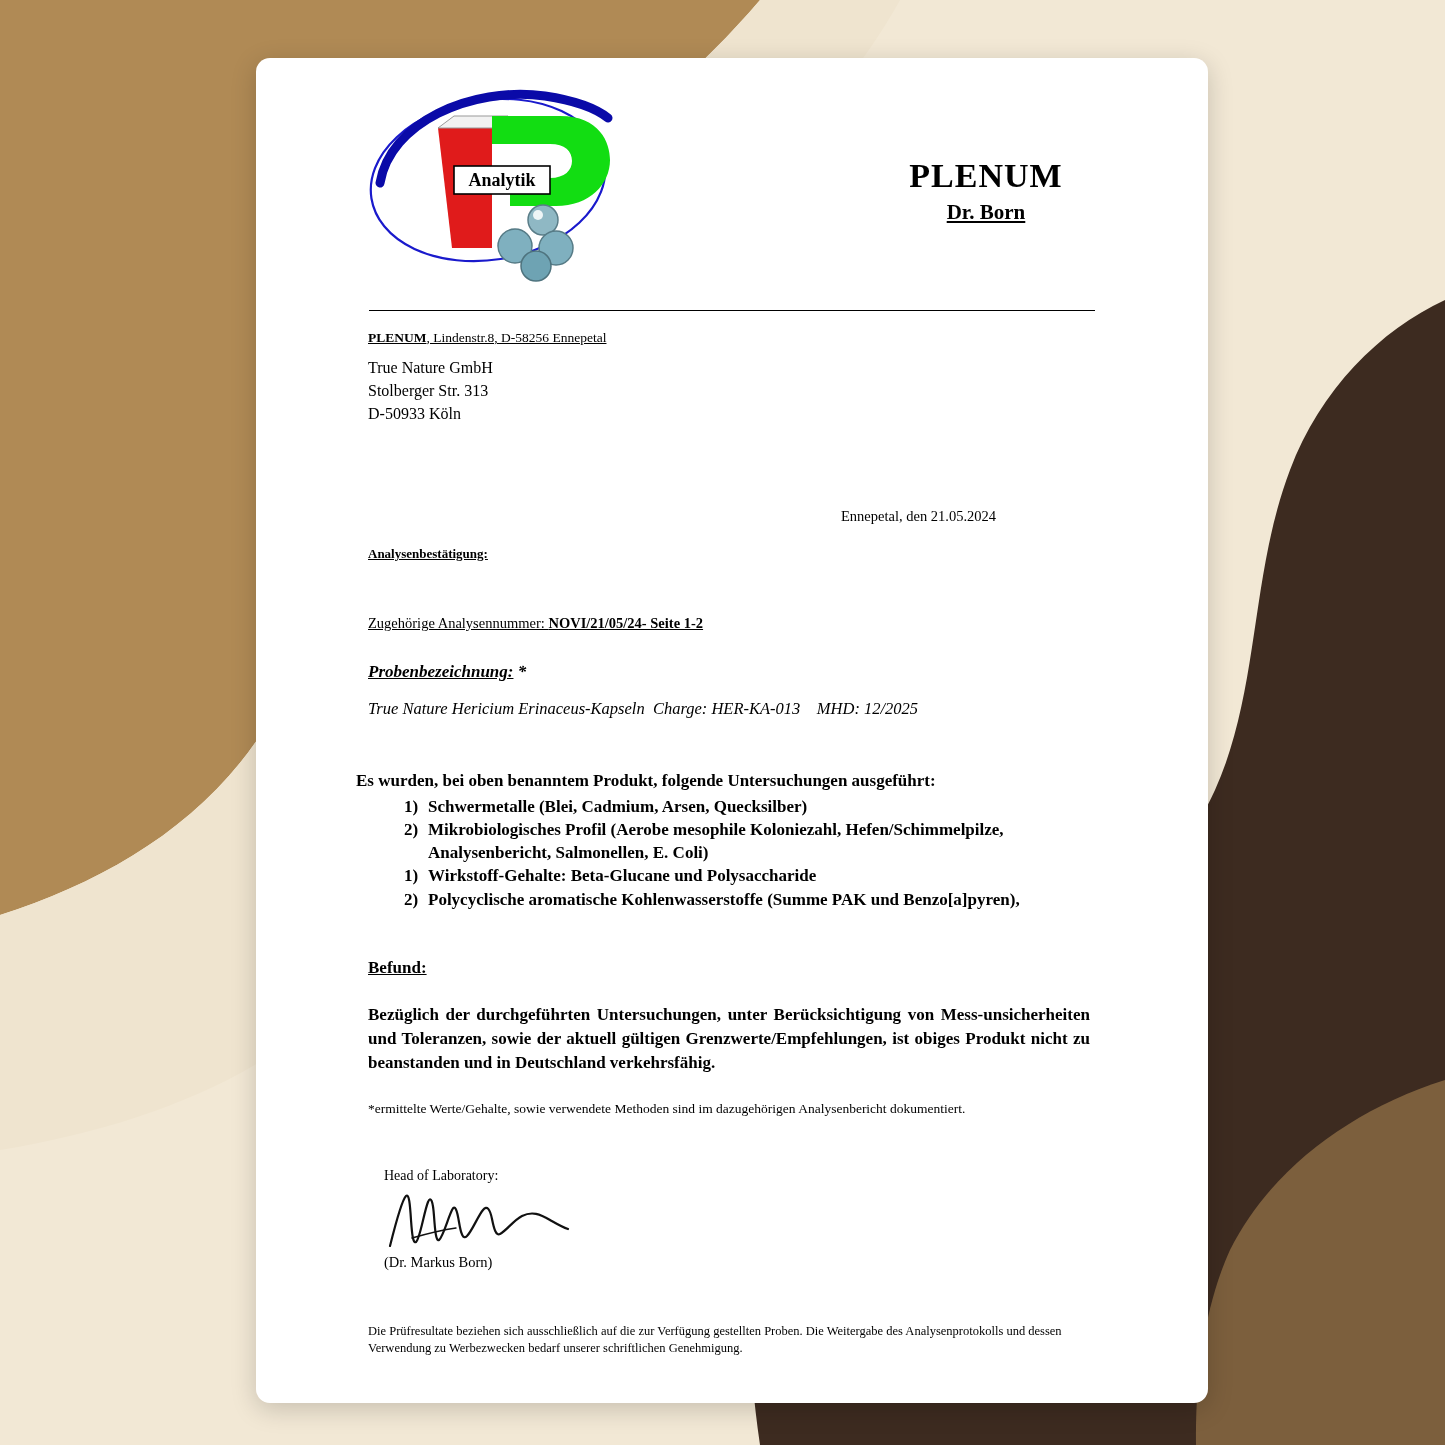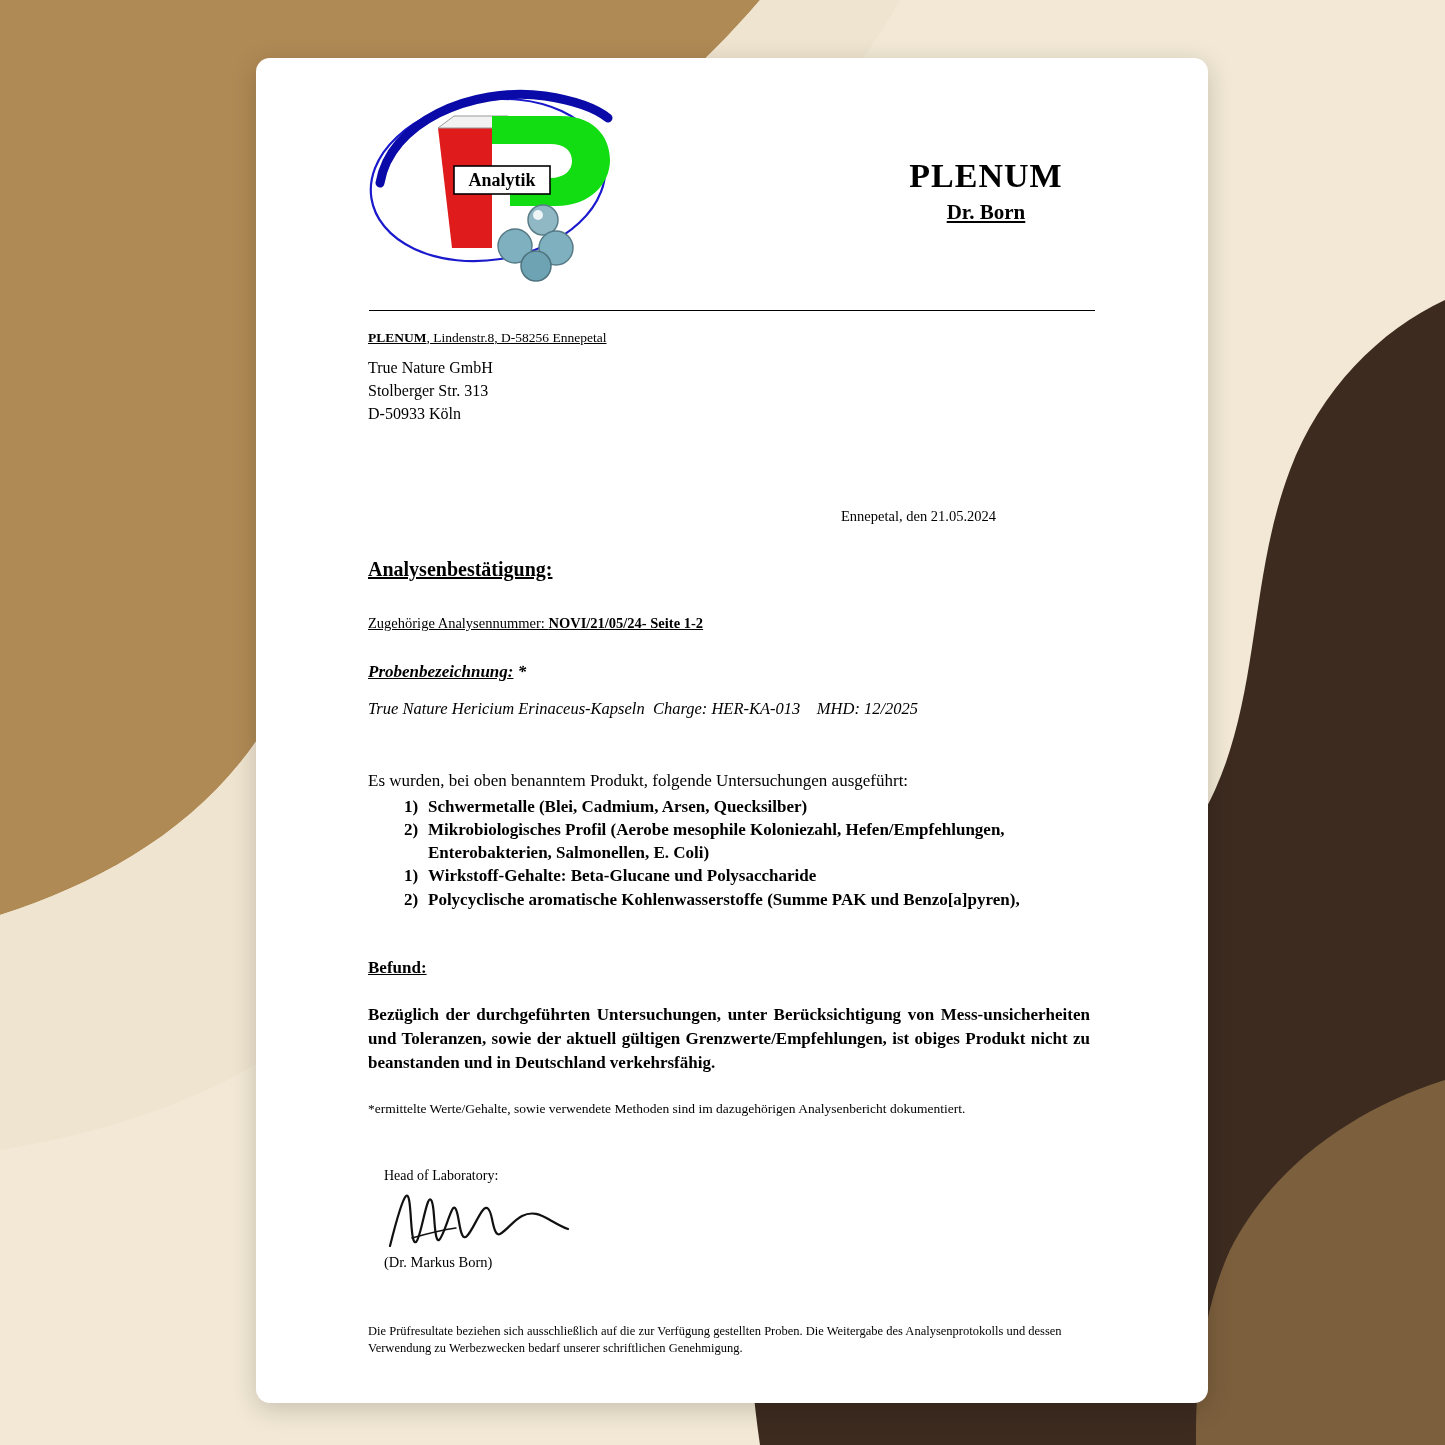--- a/index.html
+++ b/index.html
@@ -112,22 +112,22 @@
     position: absolute;
     left: 585px;
     top: 450px;
     font-size: 14.5px;
   }
 
   
   #h-confirm {
     position: absolute;
     left: 112px;
-    top: 500px;
-    font-size: 20px;
+    top: 488px;
+    font-size: 13px;
     font-weight: bold;
     text-decoration: underline;
   }
   #analysis-no {
     position: absolute;
     left: 112px;
     top: 557px;
     font-size: 14.5px;
     text-decoration: underline;
   }
@@ -147,24 +147,24 @@
     position: absolute;
     left: 112px;
     top: 641px;
     font-size: 16.5px;
     font-style: italic;
     white-space: pre;
   }
 
   #tests-intro {
     position: absolute;
-    left: 112px;
+    left: 100px;
     top: 713px;
     font-size: 17px;
-    font-weight: normal;
+    font-weight: bold;
   }
   #tests-list {
     position: absolute;
     left: 132px;
     top: 738px;
     width: 730px;
     font-size: 17px;
     font-weight: bold;
   }
   #tests-list .row {
@@ -304,21 +304,21 @@
 
     <div id="tests-intro">Es wurden, bei oben benanntem Produkt, folgende Untersuchungen ausgeführt:</div>
 
     <div id="tests-list">
       <div class="row">
         <span class="num">1)</span>
         <span class="txt">Schwermetalle (Blei, Cadmium, Arsen, Quecksilber)</span>
       </div>
       <div class="row">
         <span class="num">2)</span>
-        <span class="txt">Mikrobiologisches Profil (Aerobe mesophile Koloniezahl, Hefen/Empfehlungen, Enterobakterien, Salmonellen, E. Coli)</span>
+        <span class="txt">Mikrobiologisches Profil (Aerobe mesophile Koloniezahl, Hefen/Schimmelpilze, Analysenbericht, Salmonellen, E. Coli)</span>
       </div>
       <div class="row">
         <span class="num">1)</span>
         <span class="txt">Wirkstoff-Gehalte: Beta-Glucane und Polysaccharide</span>
       </div>
       <div class="row">
         <span class="num">2)</span>
         <span class="txt">Polycyclische aromatische Kohlenwasserstoffe (Summe PAK und Benzo[a]pyren),</span>
       </div>
     </div>

